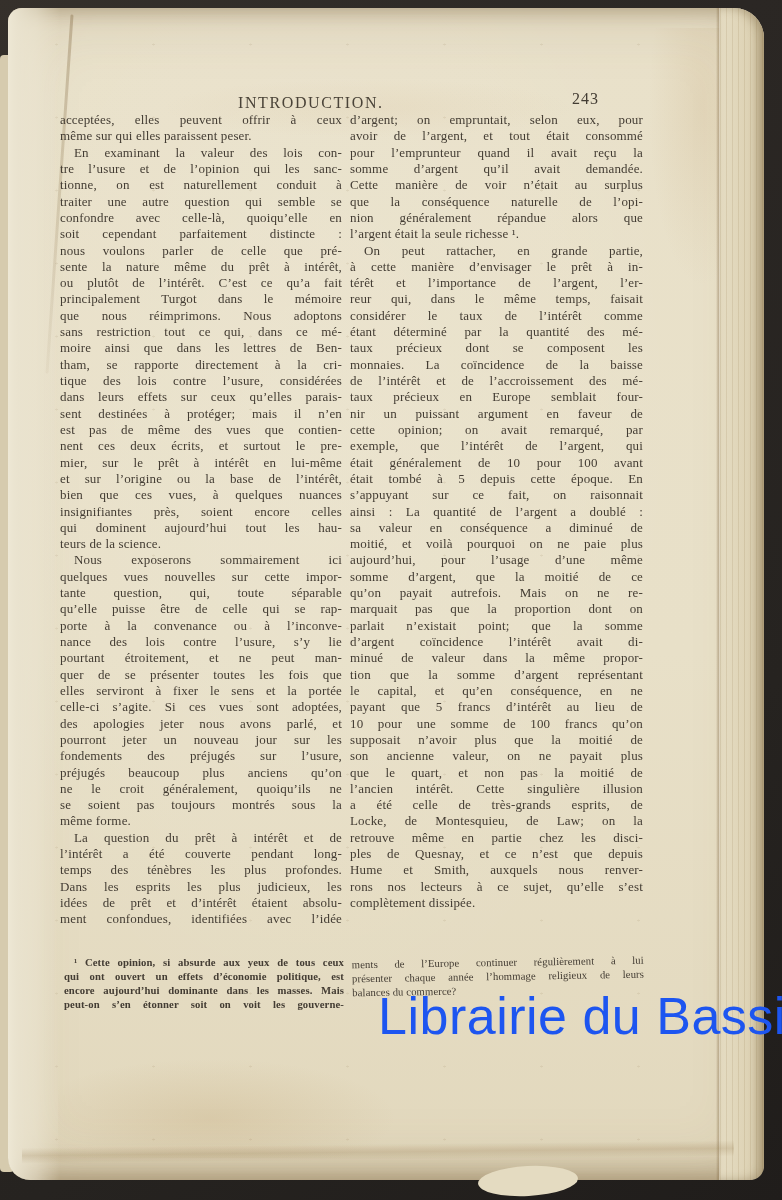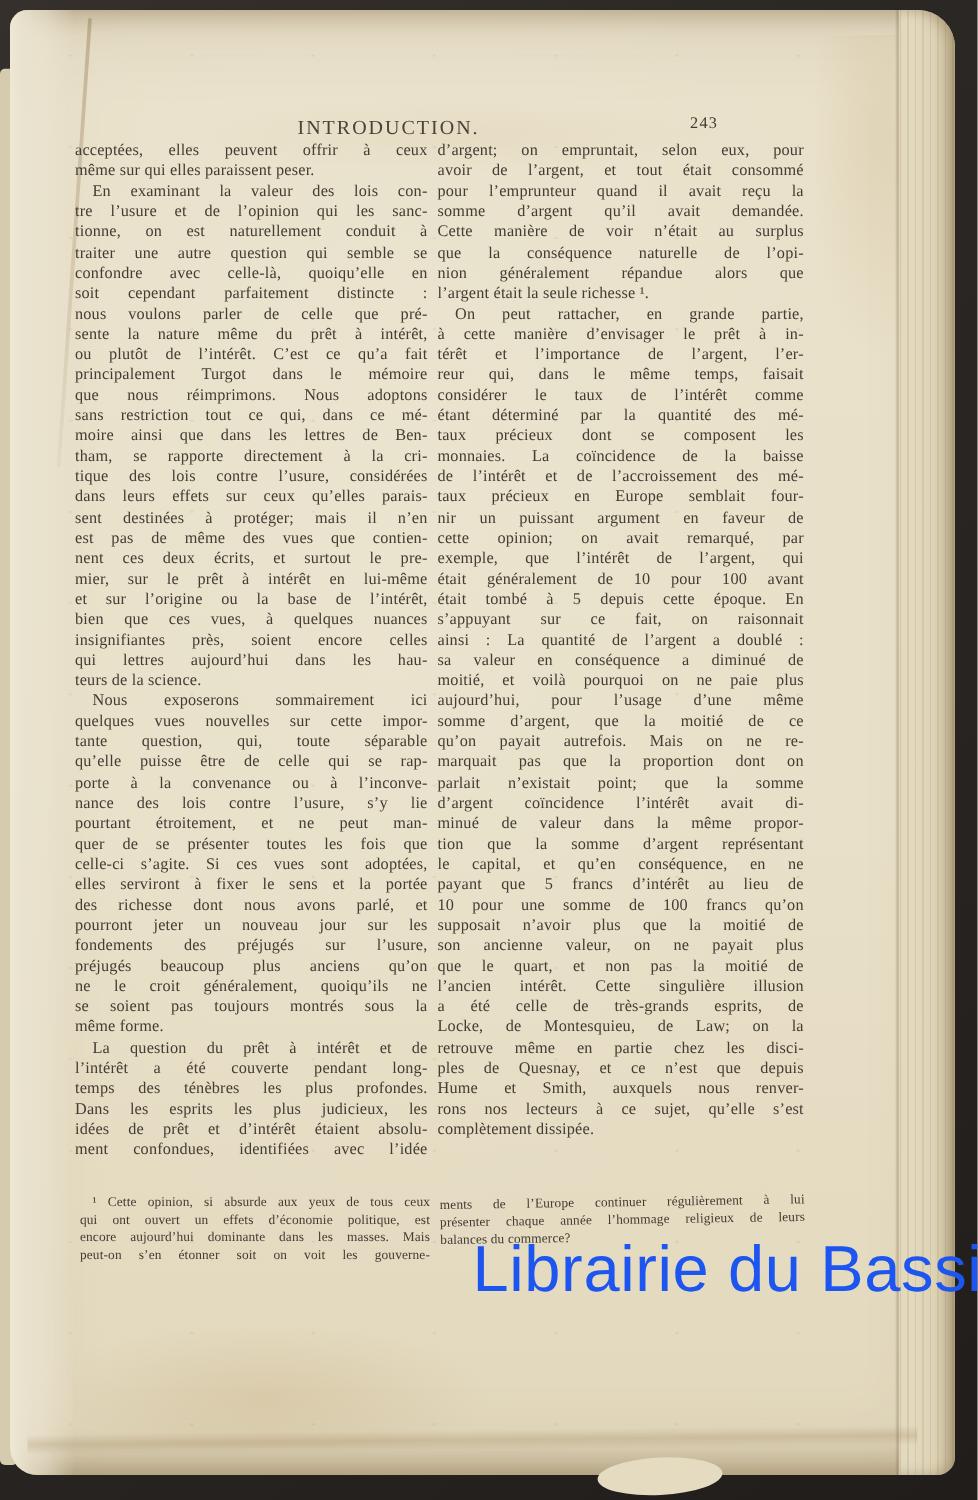--- a/index.html
+++ b/index.html
@@ -75,35 +75,35 @@
     background-size:97px 73px;
   }
 
   
   .ink{color:#433c33;}
   .running-head{
     position:absolute;left:230px;top:86px;width:100px;
     font-size:16px;letter-spacing:1.6px;text-align:center;color:#4a4338;
   }
   .pagenum{
-    position:absolute;left:544px;top:82px;width:50px;
-    font-size:13px;letter-spacing:1px;color:#433c33;
+    position:absolute;left:564px;top:82px;width:50px;
+    font-size:16px;letter-spacing:1px;color:#433c33;
   }
   .col{position:absolute;top:104px;}
   .col.left{left:52px;width:282px;}
   .col.right{left:342px;width:293px;}
   .col .line{
     height:16.32px;line-height:16.32px;font-size:13px;
     letter-spacing:.15px;white-space:nowrap;
     text-align:justify;text-align-last:justify;
   }
   .col .line.ind{padding-left:14px;}
   .col .line.last{text-align-last:left;}
   .footnote{position:absolute;top:947px;}
-  .footnote.fleft{left:56px;width:280px;}
+  .footnote.fleft{left:56px;width:280px;font-weight:bold;}
   .footnote.fright{left:344px;width:292px;transform:rotate(-.9deg);}
   .footnote .line{
     height:14px;line-height:14px;font-size:10.7px;
     letter-spacing:.1px;white-space:nowrap;
     text-align:justify;text-align-last:justify;
   }
   .footnote .line.ind{padding-left:10px;}
   .footnote .line.last{text-align-last:left;}
 
   .watermark{
@@ -152,33 +152,33 @@
         <div class="line">tham, se rapporte directement à la cri-</div>
         <div class="line">tique des lois contre l’usure, considérées</div>
         <div class="line">dans leurs effets sur ceux qu’elles parais-</div>
         <div class="line">sent destinées à protéger; mais il n’en</div>
         <div class="line">est pas de même des vues que contien-</div>
         <div class="line">nent ces deux écrits, et surtout le pre-</div>
         <div class="line">mier, sur le prêt à intérêt en lui-même</div>
         <div class="line">et sur l’origine ou la base de l’intérêt,</div>
         <div class="line">bien que ces vues, à quelques nuances</div>
         <div class="line">insignifiantes près, soient encore celles</div>
-        <div class="line">qui lettres aujourd’hui dans les hau-</div>
+        <div class="line">qui dominent aujourd’hui tout les hau-</div>
         <div class="line last">teurs de la science.</div>
         <div class="line ind">Nous exposerons sommairement ici</div>
         <div class="line">quelques vues nouvelles sur cette impor-</div>
         <div class="line">tante question, qui, toute séparable</div>
         <div class="line">qu’elle puisse être de celle qui se rap-</div>
         <div class="line">porte à la convenance ou à l’inconve-</div>
         <div class="line">nance des lois contre l’usure, s’y lie</div>
         <div class="line">pourtant étroitement, et ne peut man-</div>
         <div class="line">quer de se présenter toutes les fois que</div>
+        <div class="line">elles serviront à fixer le sens et la portée</div>
         <div class="line">celle-ci s’agite. Si ces vues sont adoptées,</div>
-        <div class="line">elles serviront à fixer le sens et la portée</div>
-        <div class="line">des richesse dont nous avons parlé, et</div>
+        <div class="line">des apologies jeter nous avons parlé, et</div>
         <div class="line">pourront jeter un nouveau jour sur les</div>
         <div class="line">fondements des préjugés sur l’usure,</div>
         <div class="line">préjugés beaucoup plus anciens qu’on</div>
         <div class="line">ne le croit généralement, quoiqu’ils ne</div>
         <div class="line">se soient pas toujours montrés sous la</div>
         <div class="line last">même forme.</div>
         <div class="line ind">La question du prêt à intérêt et de</div>
         <div class="line">l’intérêt a été couverte pendant long-</div>
         <div class="line">temps des ténèbres les plus profondes.</div>
         <div class="line">Dans les esprits les plus judicieux, les</div>

